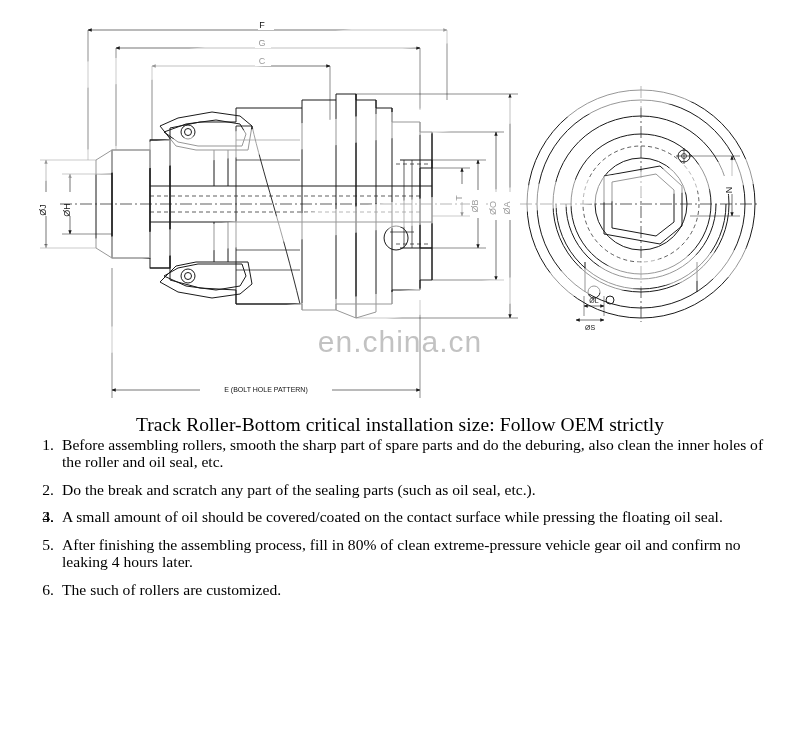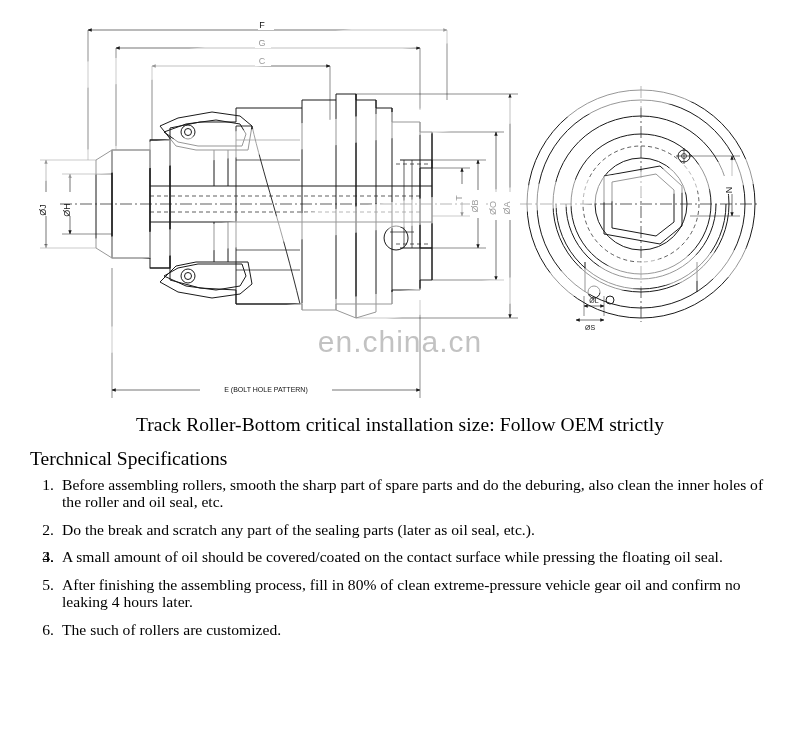--- a/index.html
+++ b/index.html
@@ -285,30 +285,29 @@
       <div class="wm-band" style="top:22px;"></div>
       <div class="wm-band" style="top:110px;"></div>
       <div class="wm-band" style="top:200px;"></div>
       <div class="wm-band" style="top:290px;"></div>
       <div class="wm-text">en.china.cn</div>
     </div>
   </div>
 
   <div id="textblock">
     <div class="caption">Track Roller-Bottom critical installation  size:  Follow OEM strictly</div>
-    <div class="subhead">Terchnical Specifications</div>
 
     <ol class="speclist">
       <li>
         <span class="num">1.</span>
         <span>Before assembling rollers, smooth the sharp part of  spare parts and do the deburing, also clean the inner holes of the roller and oil seal, etc.</span>
       </li>
       <li>
         <span class="num">2.</span>
-        <span>Do the break and scratch any part of the sealing parts (later as oil seal, etc.).</span>
+        <span>Do the break and scratch any part of the sealing parts (such as oil seal, etc.).</span>
       </li>
       <li>
         <span class="num">3.</span>
       </li>
       <li>
         <span class="num">4.</span>
         <span>A small amount of oil should be covered/coated on the contact surface while pressing the floating oil seal.</span>
       </li>
       <li>
         <span class="num">5.</span>

